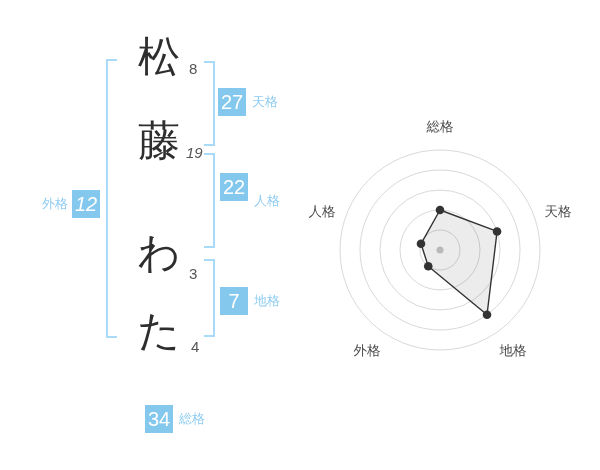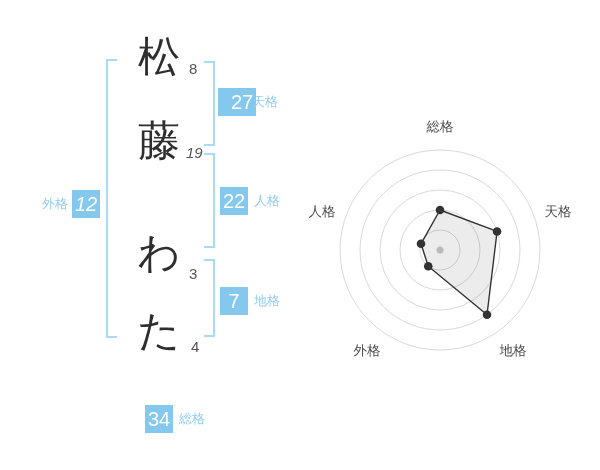--- a/index.html
+++ b/index.html
@@ -73,24 +73,24 @@
   <div class="abs stroke-num" style="left:189px; top:61px;">8</div>
   <div class="abs stroke-num" style="left:186px; top:145px;font-style:italic;">19</div>
   <div class="abs stroke-num" style="left:189px; top:266px;">3</div>
   <div class="abs stroke-num" style="left:191px; top:339px;">4</div>
 
   <div class="abs bracket bracket-left" style="left:106px; top:59px;  height:279px;"></div>
   <div class="abs bracket bracket-right" style="left:204px; top:61px;  height:85px;"></div>
   <div class="abs bracket bracket-right" style="left:204px; top:153px; height:95px;"></div>
   <div class="abs bracket bracket-right" style="left:204px; top:259px; height:78px;"></div>
 
-  <div class="abs badge" style="left:218px; top:88px;padding-left:10px;">27</div>
+  <div class="abs badge" style="left:218px; top:88px;">27</div>
   <div class="abs badge-label" style="left:252px; top:95px;">天格</div>
 
-  <div class="abs badge" style="left:220px; top:187px;">22</div>
+  <div class="abs badge" style="left:220px; top:173px;">22</div>
   <div class="abs badge-label" style="left:254px; top:194px;">人格</div>
 
   <div class="abs badge" style="left:220px; top:287px;">7</div>
   <div class="abs badge-label" style="left:254px; top:294px;">地格</div>
 
   <div class="abs badge-label" style="left:42px; top:197px;">外格</div>
   <div class="abs badge" style="left:72px; top:190px;font-style:italic;">12</div>
 
   <div class="abs badge" style="left:145px; top:405px;">34</div>
   <div class="abs badge-label" style="left:179px; top:412px;">総格</div>

